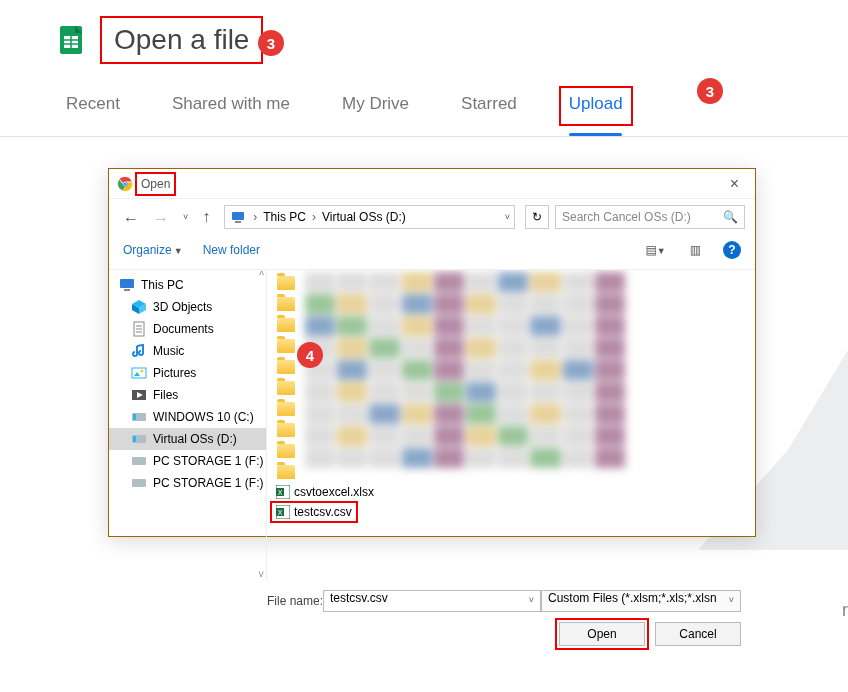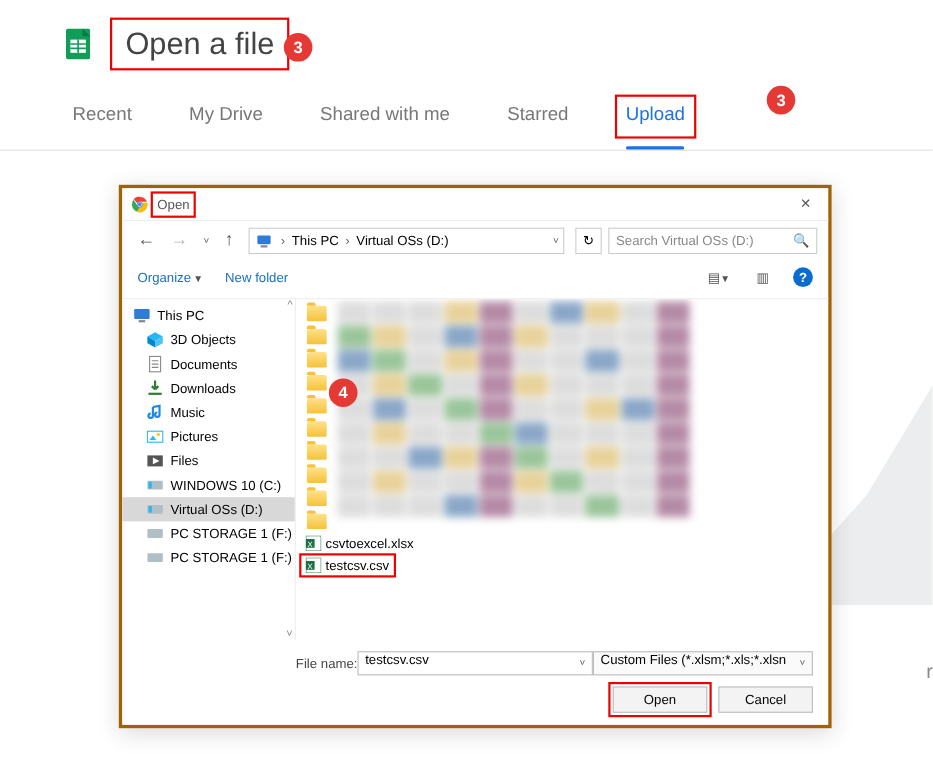--- a/index.html
+++ b/index.html
@@ -17,21 +17,21 @@
 
   
   .redbox { outline: 2px solid #e00; outline-offset: 2px; }
   .badge { position:absolute; width:26px; height:26px; border-radius:50%; background:#e53935; color:#fff; font-size:15px; font-weight:700; display:flex; align-items:center; justify-content:center; z-index:50; }
 
   
   .bg-deco { position:absolute; right:0; top:350px; width:150px; height:200px; background:#d9dbdd; clip-path: polygon(100% 0, 100% 100%, 0 100%, 60% 50%); opacity:.5; }
   .bg-text { position:absolute; right:-10px; top:600px; color:#888; font-size:18px; }
 
   
-  .win-dialog { position:absolute; left:108px; top:168px; width:648px; height:494px; border:3px solid #a16207; background:#fff; box-shadow:0 4px 20px rgba(0,0,0,.15); font-family:"Segoe UI",Tahoma,sans-serif; font-size:12px; color:#000; }
+  .win-dialog { position:absolute; left:108px; top:168px; width:648px; height:369px; border:1px solid #a16207; background:#fff; box-shadow:0 4px 20px rgba(0,0,0,.15); font-family:"Segoe UI",Tahoma,sans-serif; font-size:12px; color:#000; }
   .win-titlebar { height:30px; display:flex; align-items:center; padding:0 8px; border-bottom:1px solid #eee; }
   .chrome-icon { width:16px; height:16px; margin-right:6px; }
   .win-title { color:#555; flex:0 0 auto; padding:1px 2px; }
   .win-title-spacer { flex:1 1 auto; }
   .win-close { color:#555; font-size:16px; padding:0 8px; cursor:pointer; }
 
   .win-nav { display:flex; align-items:center; gap:6px; padding:6px 10px; }
   .nav-arrow { color:#555; font-size:16px; padding:0 4px; cursor:pointer; }
   .nav-arrow.disabled { color:#bbb; cursor:default; }
   .crumb-bar { flex:1 1 auto; border:1px solid #ccc; height:24px; display:flex; align-items:center; padding:0 6px; margin:0 4px; background:#fff; position:relative; }
@@ -100,22 +100,22 @@
       <line x1="11" y1="10" x2="11" y2="22" stroke="#0f9d58" stroke-width="1.5"></line>
       <polygon points="15,0 22,7 15,7" fill="#0a7a44"></polygon>
     </svg>
   </span>
   <span class="page-title redbox">Open a file</span>
   <span class="badge" style="left:258px; top:30px;">3</span>
 </div>
 
 <div class="tabs">
   <div class="tab">Recent</div>
+  <div class="tab">Shared with me</div>
   <div class="tab">My Drive</div>
-  <div class="tab">Shared with me</div>
   <div class="tab">Starred</div>
   <div class="tab active redbox">Upload</div>
 </div>
 <span class="badge" style="left:697px; top:78px;">3</span>
 
 <div class="bg-deco"></div>
 <div class="bg-text">re</div>
 
 <div class="win-dialog">
 
@@ -150,21 +150,21 @@
           </svg>
       </span>
       <span class="crumb-sep">›</span>
       <span class="crumb">This PC</span>
       <span class="crumb-sep">›</span>
       <span class="crumb">Virtual OSs (D:)</span>
       <span class="crumb-drop tick">˅</span>
     </div>
     <span class="refresh">↻</span>
     <div class="search-box">
-      <span>Search Virtual OSs (D:)</span>
+      <span>Search Cancel OSs (D:)</span>
       <span class="mag">🔍</span>
     </div>
   </div>
 
   <div class="win-toolbar">
     <span class="tb-link">
       <span>Organize</span><span class="tb-arrow tick">▼</span>
     </span>
     <span class="tb-link">New folder</span>
     <span class="tb-spacer"></span>
@@ -204,29 +204,20 @@
                 <line x1="5" y1="5" x2="11" y2="5" stroke="#888"></line>
                 <line x1="5" y1="8" x2="11" y2="8" stroke="#888"></line>
                 <line x1="5" y1="11" x2="11" y2="11" stroke="#888"></line>
               </svg>
             </span>
             <span>Documents</span>
           </div>
           <div class="tree-item">
             <span class="tree-ico">
               <svg viewBox="0 0 16 16" width="16" height="16">
-                <path d="M8 1v8m0 0l-3-3m3 3l3-3" stroke="#2e7d32" stroke-width="2" fill="none"></path>
-                <rect x="2" y="12" width="12" height="2" fill="#2e7d32"></rect>
-              </svg>
-            </span>
-            <span>Downloads</span>
-          </div>
-          <div class="tree-item">
-            <span class="tree-ico">
-              <svg viewBox="0 0 16 16" width="16" height="16">
                 <path d="M6 3v8a2 2 0 11-2-2" stroke="#1e88e5" stroke-width="2" fill="none"></path>
                 <path d="M6 3l6-1v8a2 2 0 11-2-2" stroke="#1e88e5" stroke-width="2" fill="none"></path>
               </svg>
             </span>
             <span>Music</span>
           </div>
           <div class="tree-item">
             <span class="tree-ico">
               <svg viewBox="0 0 16 16" width="16" height="16">
                 <rect x="1" y="3" width="14" height="10" fill="#fff" stroke="#29b6f6"></rect>

